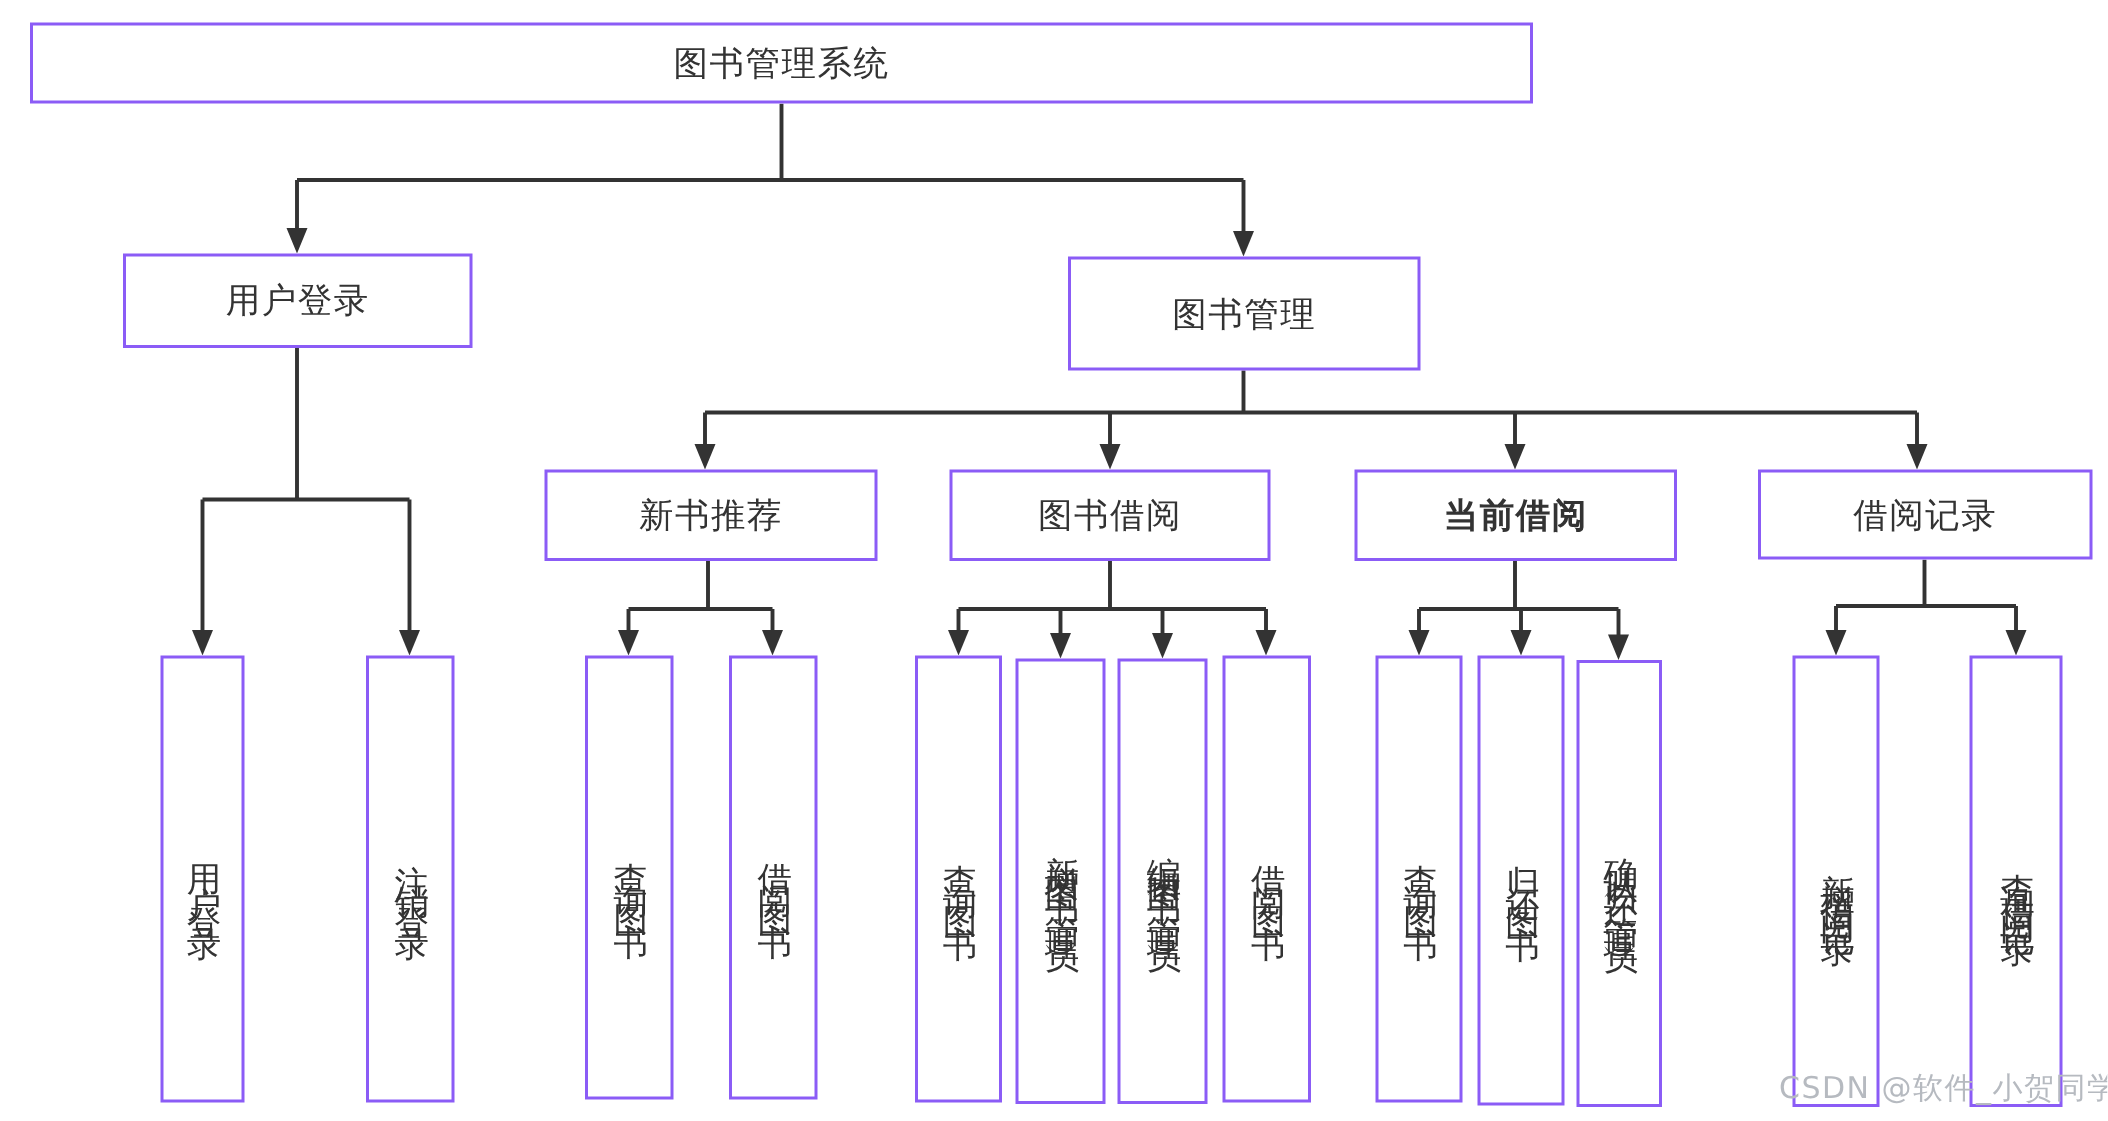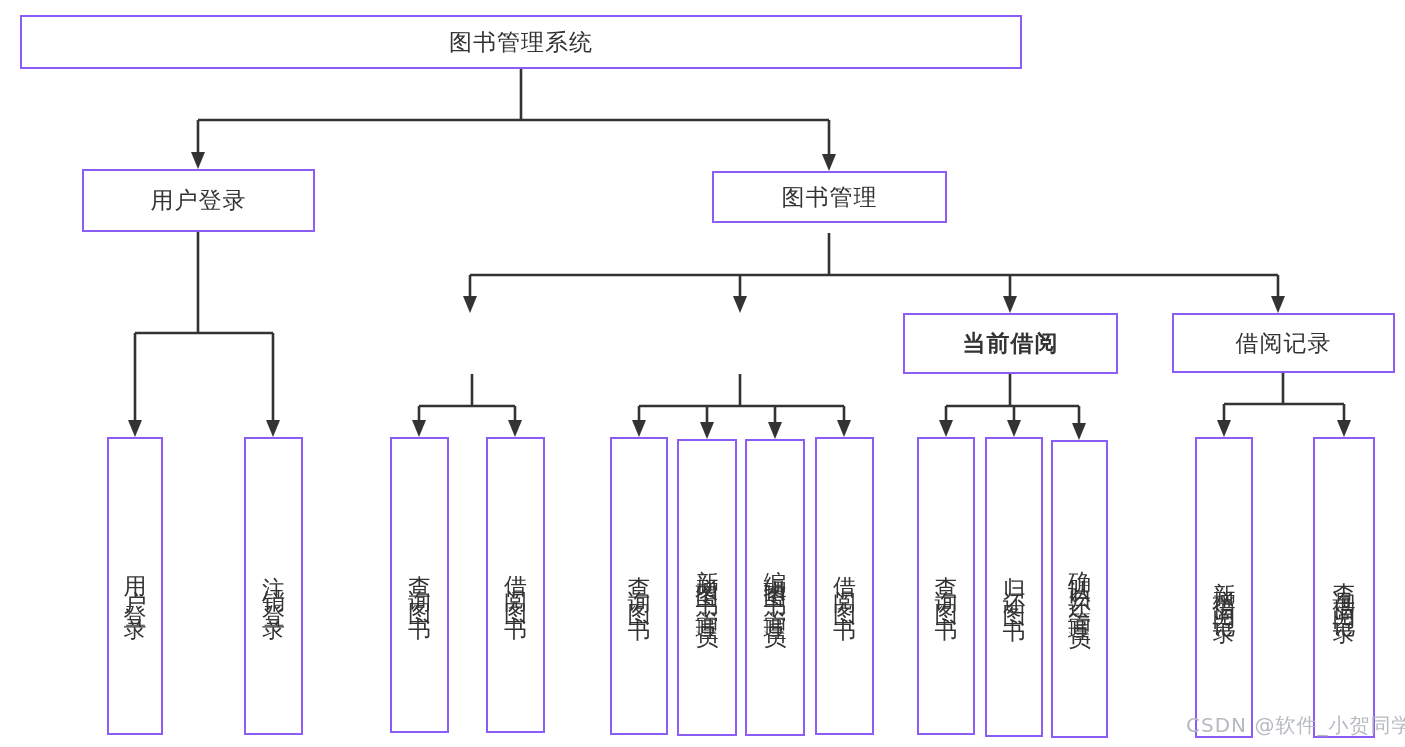--- a/index.html
+++ b/index.html
@@ -70,24 +70,30 @@
     </g>
   </svg>
 
   <div class="node" style="left:20px; top:15px; width:1002px; height:54px;">
     <span>图书管理系统</span>
   </div>
 
   <div class="node" style="left:82px; top:169px; width:233px; height:63px;">
     <span>用户登录</span>
   </div>
-  <div class="node" style="left:712px; top:171px; width:235px; height:52px;">
+  <div class="node" style="left:712px; top:171px; width:235px; height:76px;">
     <span>图书管理</span>
   </div>
 
+  <div class="node" style="left:363px; top:313px; width:222px; height:61px;">
+    <span>新书推荐</span>
+  </div>
+  <div class="node" style="left:633px; top:313px; width:214px; height:61px;">
+    <span>图书借阅</span>
+  </div>
   <div class="node" style="left:903px; top:313px; width:215px; height:61px;font-weight:bold;">
     <span>当前借阅</span>
   </div>
   <div class="node" style="left:1172px; top:313px; width:223px; height:60px;">
     <span>借阅记录</span>
   </div>
 
   <div class="node leaf" style="left:107px; top:437px; width:56px; height:298px;">
     <span>用户登录</span>
   </div>

